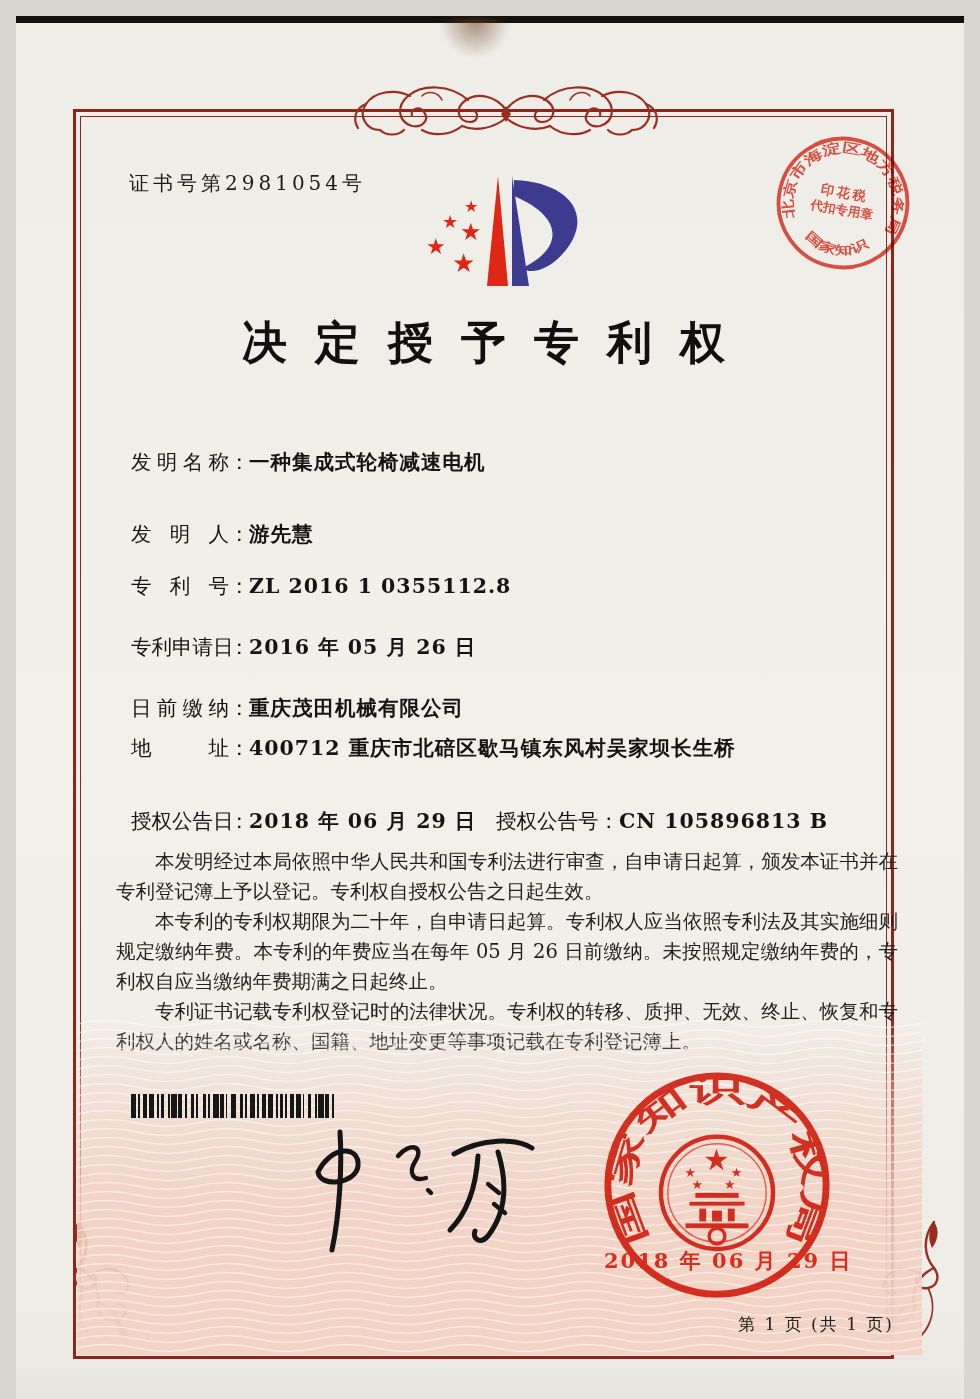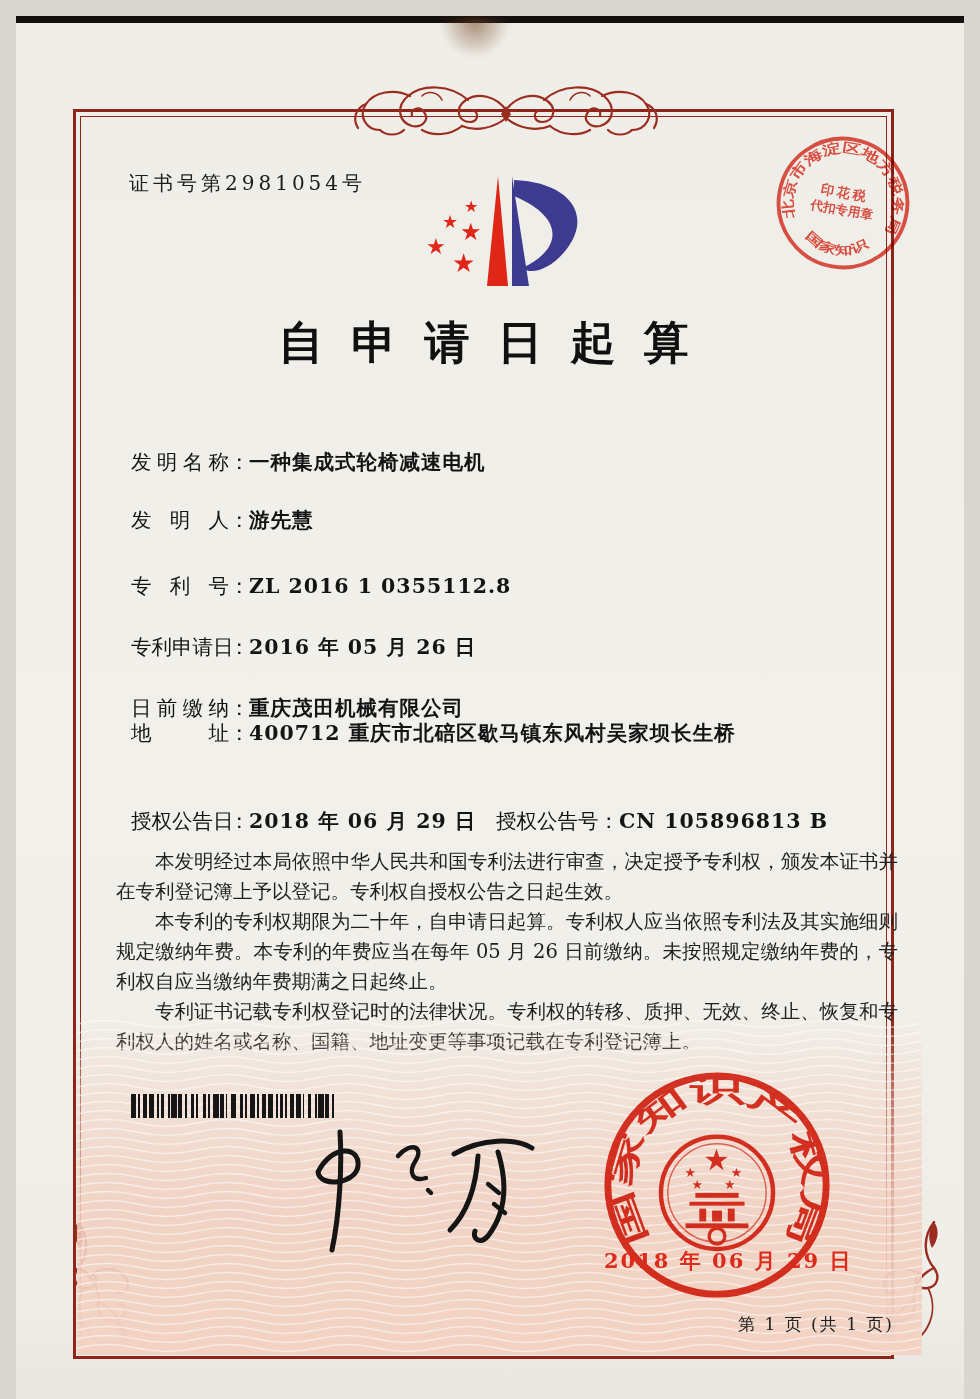--- a/index.html
+++ b/index.html
@@ -140,49 +140,49 @@
     <path d="M106,12 C160,14 186,46 158,82 C144,100 124,108 114,100 C150,84 162,52 106,28 Z" fill="#3d3b90"></path>
     <g fill="#e02617" font-family="'DejaVu Sans',sans-serif">
       <text x="56" y="44" font-size="16">★</text>
       <text x="34" y="60" font-size="18">★</text>
       <text x="52" y="72" font-size="24">★</text>
       <text x="18" y="86" font-size="22">★</text>
       <text x="44" y="104" font-size="26">★</text>
     </g>
   </svg>
 
-  <div class="cert-title">自申请日起算</div>
+  <div class="cert-title">决定授予专利权</div>
 
   <div class="field-row" style="top:432px">
     <span class="flabel">发明名称</span><span class="fcolon">：</span><span class="fvalue">一种集成式轮椅减速电机</span>
   </div>
-  <div class="field-row" style="top:490px">
+  <div class="field-row" style="top:504px">
     <span class="flabel">发明人</span><span class="fcolon">：</span><span class="fvalue">游先慧</span>
   </div>
   <div class="field-row" style="top:556px">
     <span class="flabel">专利号</span><span class="fcolon">：</span><span class="fvalue">ZL 2016 1 0355112.8</span>
   </div>
   <div class="field-row" style="top:617px">
     <span class="flabel">专利申请日</span><span class="fcolon">：</span><span class="fvalue">2016 年 05 月 26 日</span>
   </div>
   <div class="field-row" style="top:678px">
     <span class="flabel">日前缴纳</span><span class="fcolon">：</span><span class="fvalue">重庆茂田机械有限公司</span>
   </div>
-  <div class="field-row" style="top:703px">
+  <div class="field-row" style="top:718px">
     <span class="flabel">地址</span><span class="fcolon">：</span><span class="fvalue">400712 重庆市北碚区歇马镇东风村吴家坝长生桥</span>
   </div>
   <div class="field-row" style="top:791px">
     <span class="flabel">授权公告日</span><span class="fcolon">：</span><span class="fvalue">2018 年 06 月 29 日</span>
     <span class="field-group2">
       <span>授权公告号</span><span>：</span><span class="fvalue">CN 105896813 B</span>
     </span>
   </div>
 
   <div class="body-text">
-    <p>本发明经过本局依照中华人民共和国专利法进行审查，决定授予专利权，颁发本证书并在专利登记簿上予以登记。专利权自授权公告之日起生效。</p>
+    <p>本发明经过本局依照中华人民共和国专利法进行审查，自申请日起算，颁发本证书并在专利登记簿上予以登记。专利权自授权公告之日起生效。</p>
     <p>本专利的专利权期限为二十年，自申请日起算。专利权人应当依照专利法及其实施细则规定缴纳年费。本专利的年费应当在每年 05 月 26 日前缴纳。未按照规定缴纳年费的，专利权自应当缴纳年费期满之日起终止。</p>
     <p>专利证书记载专利权登记时的法律状况。专利权的转移、质押、无效、终止、恢复和专利权人的姓名或名称、国籍、地址变更等事项记载在专利登记簿上。</p>
   </div>
 
   <div class="band">
     <svg width="845" height="339" viewBox="0 0 845 339">
         <path d="M0 8 q30 -7 60 0 q30 7 60 0 q30 -7 60 0 q30 7 60 0 q30 -7 60 0 q30 7 60 0 q30 -7 60 0 q30 7 60 0 q30 -7 60 0 q30 7 60 0 q30 -7 60 0 q30 7 60 0 q30 -7 60 0 q30 7 60 0 q30 -7 60 0 q30 7 60 0" fill="none" stroke="rgba(255,255,255,0.55)" stroke-width="1.3"></path>
         <path d="M0 17 q30 -7 60 0 q30 7 60 0 q30 -7 60 0 q30 7 60 0 q30 -7 60 0 q30 7 60 0 q30 -7 60 0 q30 7 60 0 q30 -7 60 0 q30 7 60 0 q30 -7 60 0 q30 7 60 0 q30 -7 60 0 q30 7 60 0 q30 -7 60 0 q30 7 60 0" fill="none" stroke="rgba(255,255,255,0.55)" stroke-width="1.3"></path>
         <path d="M0 26 q30 -7 60 0 q30 7 60 0 q30 -7 60 0 q30 7 60 0 q30 -7 60 0 q30 7 60 0 q30 -7 60 0 q30 7 60 0 q30 -7 60 0 q30 7 60 0 q30 -7 60 0 q30 7 60 0 q30 -7 60 0 q30 7 60 0 q30 -7 60 0 q30 7 60 0" fill="none" stroke="rgba(255,255,255,0.55)" stroke-width="1.3"></path>
         <path d="M0 35 q30 -7 60 0 q30 7 60 0 q30 -7 60 0 q30 7 60 0 q30 -7 60 0 q30 7 60 0 q30 -7 60 0 q30 7 60 0 q30 -7 60 0 q30 7 60 0 q30 -7 60 0 q30 7 60 0 q30 -7 60 0 q30 7 60 0 q30 -7 60 0 q30 7 60 0" fill="none" stroke="rgba(255,255,255,0.55)" stroke-width="1.3"></path>

